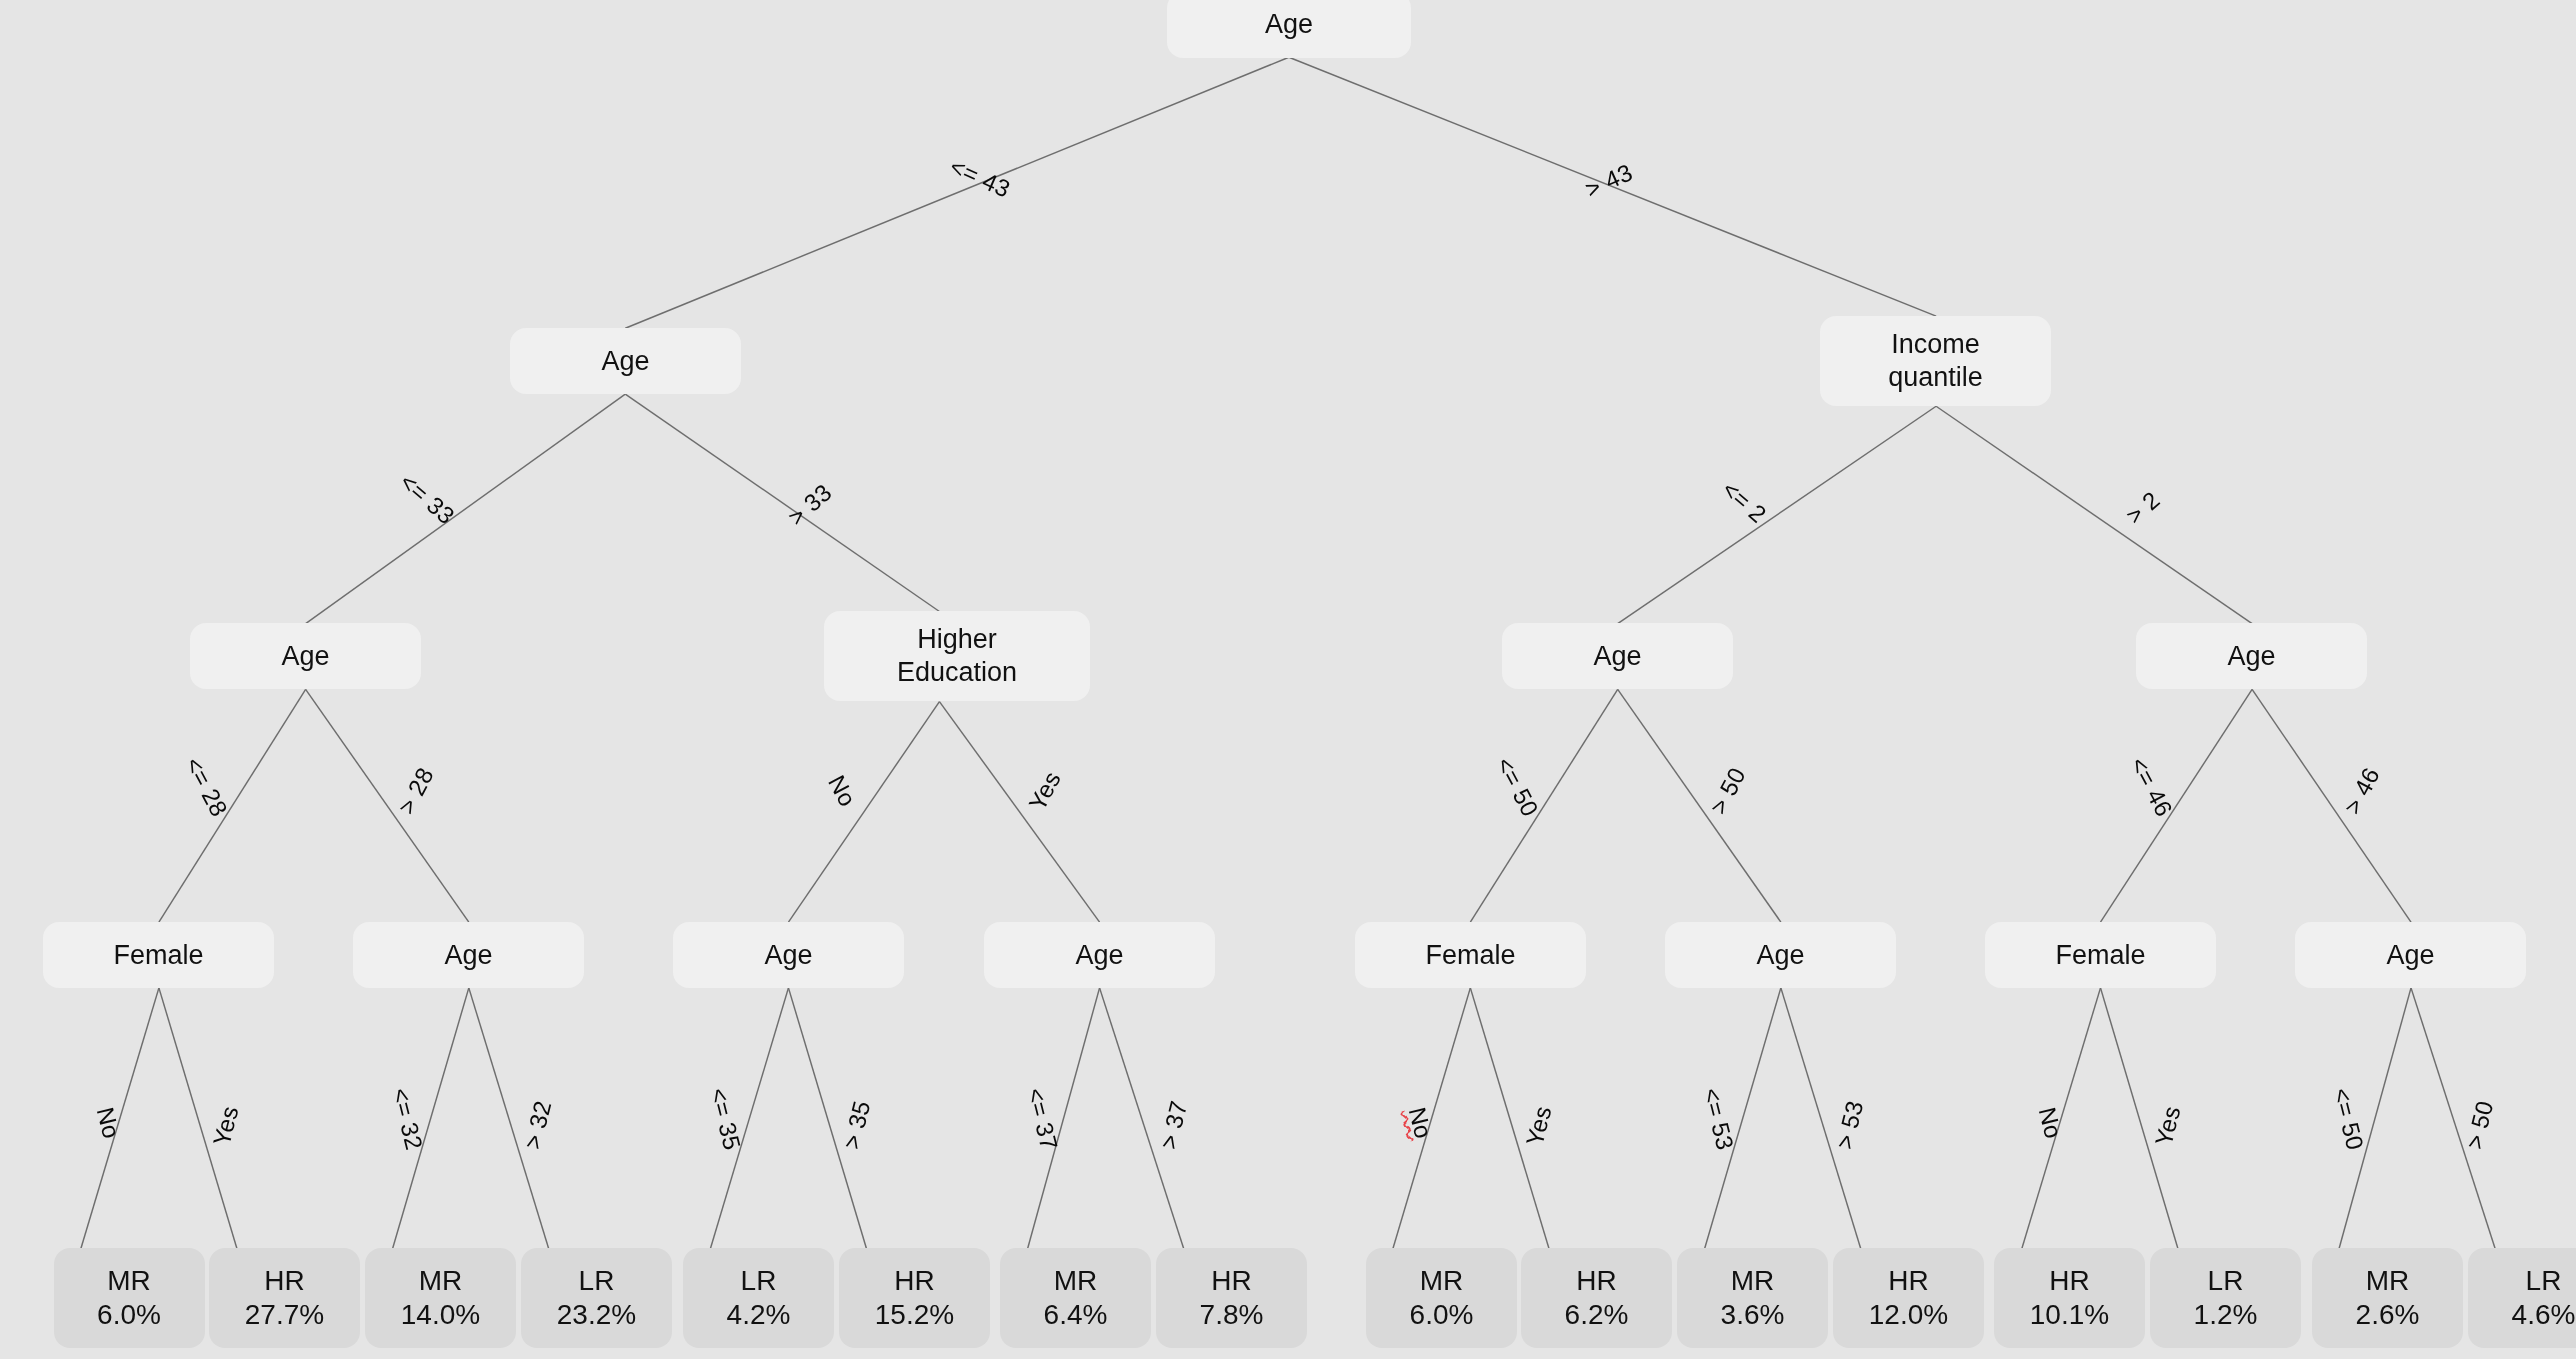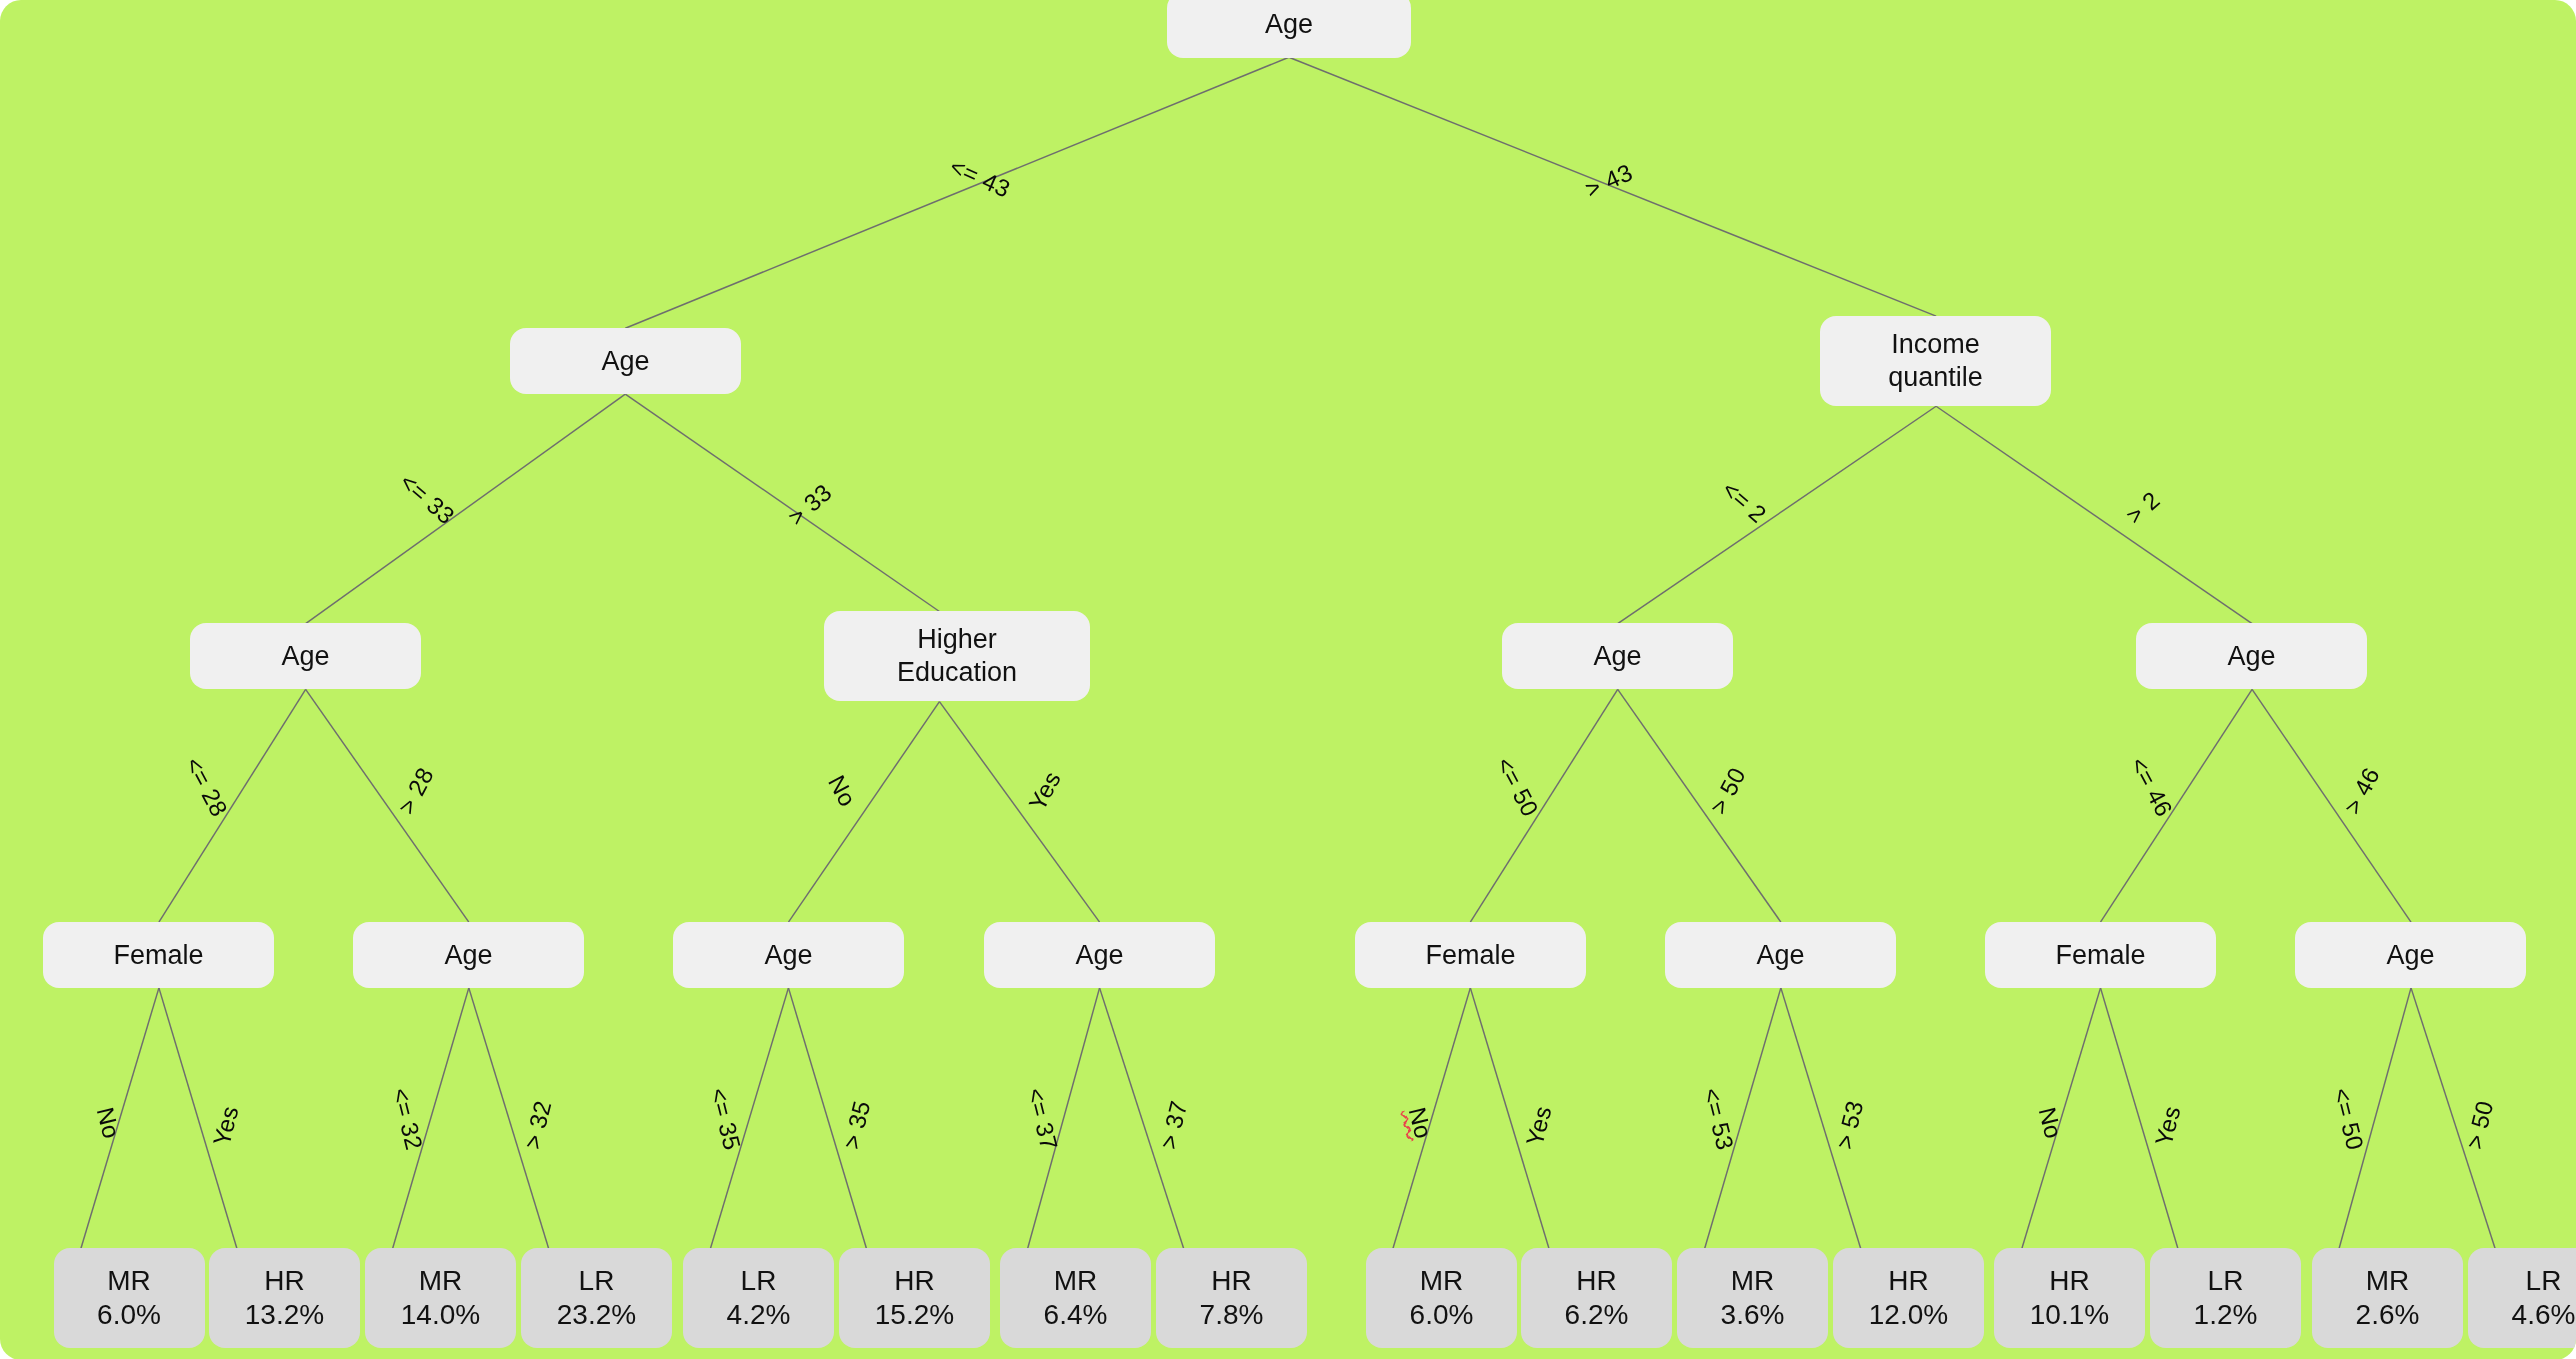--- a/index.html
+++ b/index.html
@@ -7,23 +7,22 @@
     padding: 0;
     background: #ffffff;
   }
   body {
     font-family: "Liberation Sans", sans-serif;
   }
   #tree-root {
     position: relative;
     width: 2576px;
     height: 1360px;
-    background: #bef264;
+    background: #e5e5e5;
     overflow: hidden;
-    border-radius: 21px;
   }
   #tree-svg {
     position: absolute;
     top: 0;
     left: 0;
     width: 2576px;
     height: 1360px;
   }
   .edge-line {
     stroke: #6e6e6e;
@@ -149,21 +148,21 @@
       </div>
       <div class="node-box node-internal" style="left: 2295px; top: 922px; width: 231px; height: 66px;">
         <span class="node-line">Age</span>
       </div>
       <div class="node-box node-leaf" style="left: 5.5px; top: 1248px; width: 151px; height: 100px;">
         <span class="node-line">MR</span>
         <span class="node-line">6.0%</span>
       </div>
       <div class="node-box node-leaf" style="left: 161px; top: 1248px; width: 151px; height: 100px;">
         <span class="node-line">HR</span>
-        <span class="node-line">13.2%</span>
+        <span class="node-line">27.7%</span>
       </div>
       <div class="node-box node-leaf" style="left: 317px; top: 1248px; width: 151px; height: 100px;">
         <span class="node-line">MR</span>
         <span class="node-line">14.0%</span>
       </div>
       <div class="node-box node-leaf" style="left: 473px; top: 1248px; width: 151px; height: 100px;">
         <span class="node-line">LR</span>
         <span class="node-line">23.2%</span>
       </div>
       <div class="node-box node-leaf" style="left: 635px; top: 1248px; width: 151px; height: 100px;">

